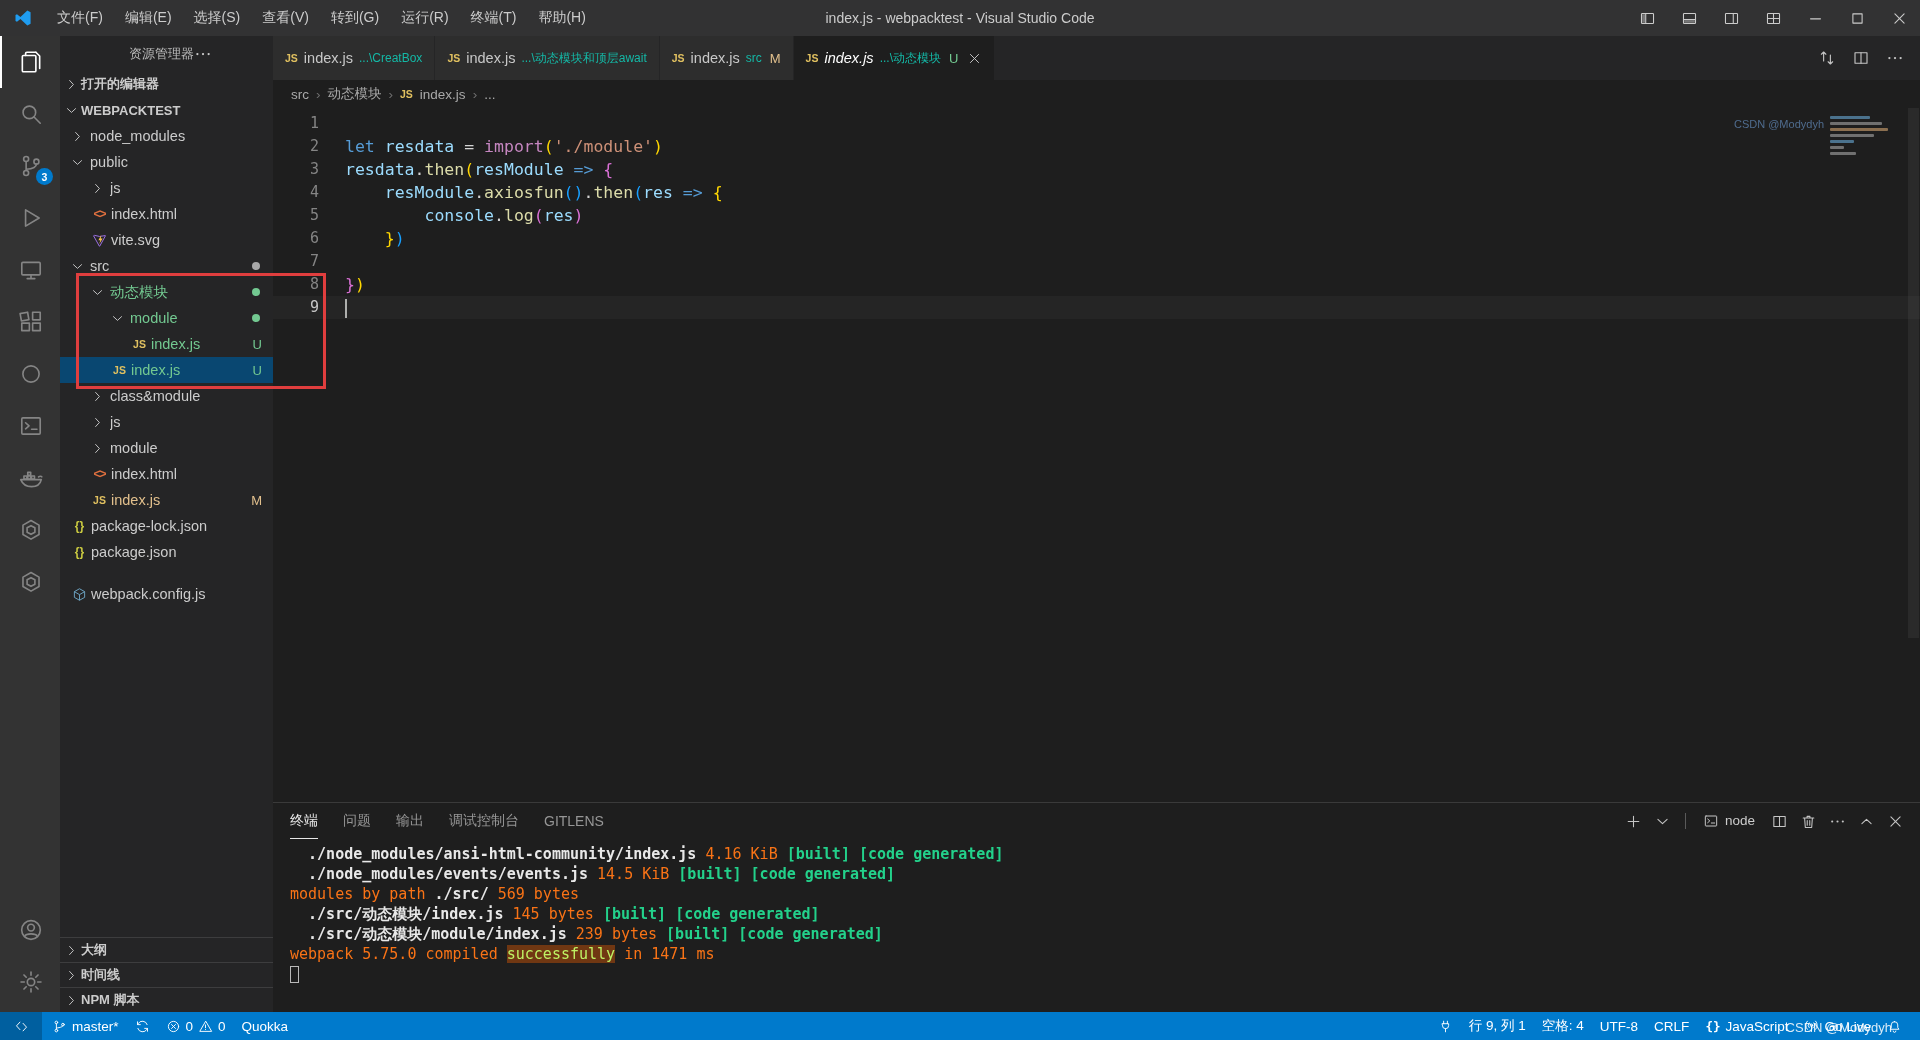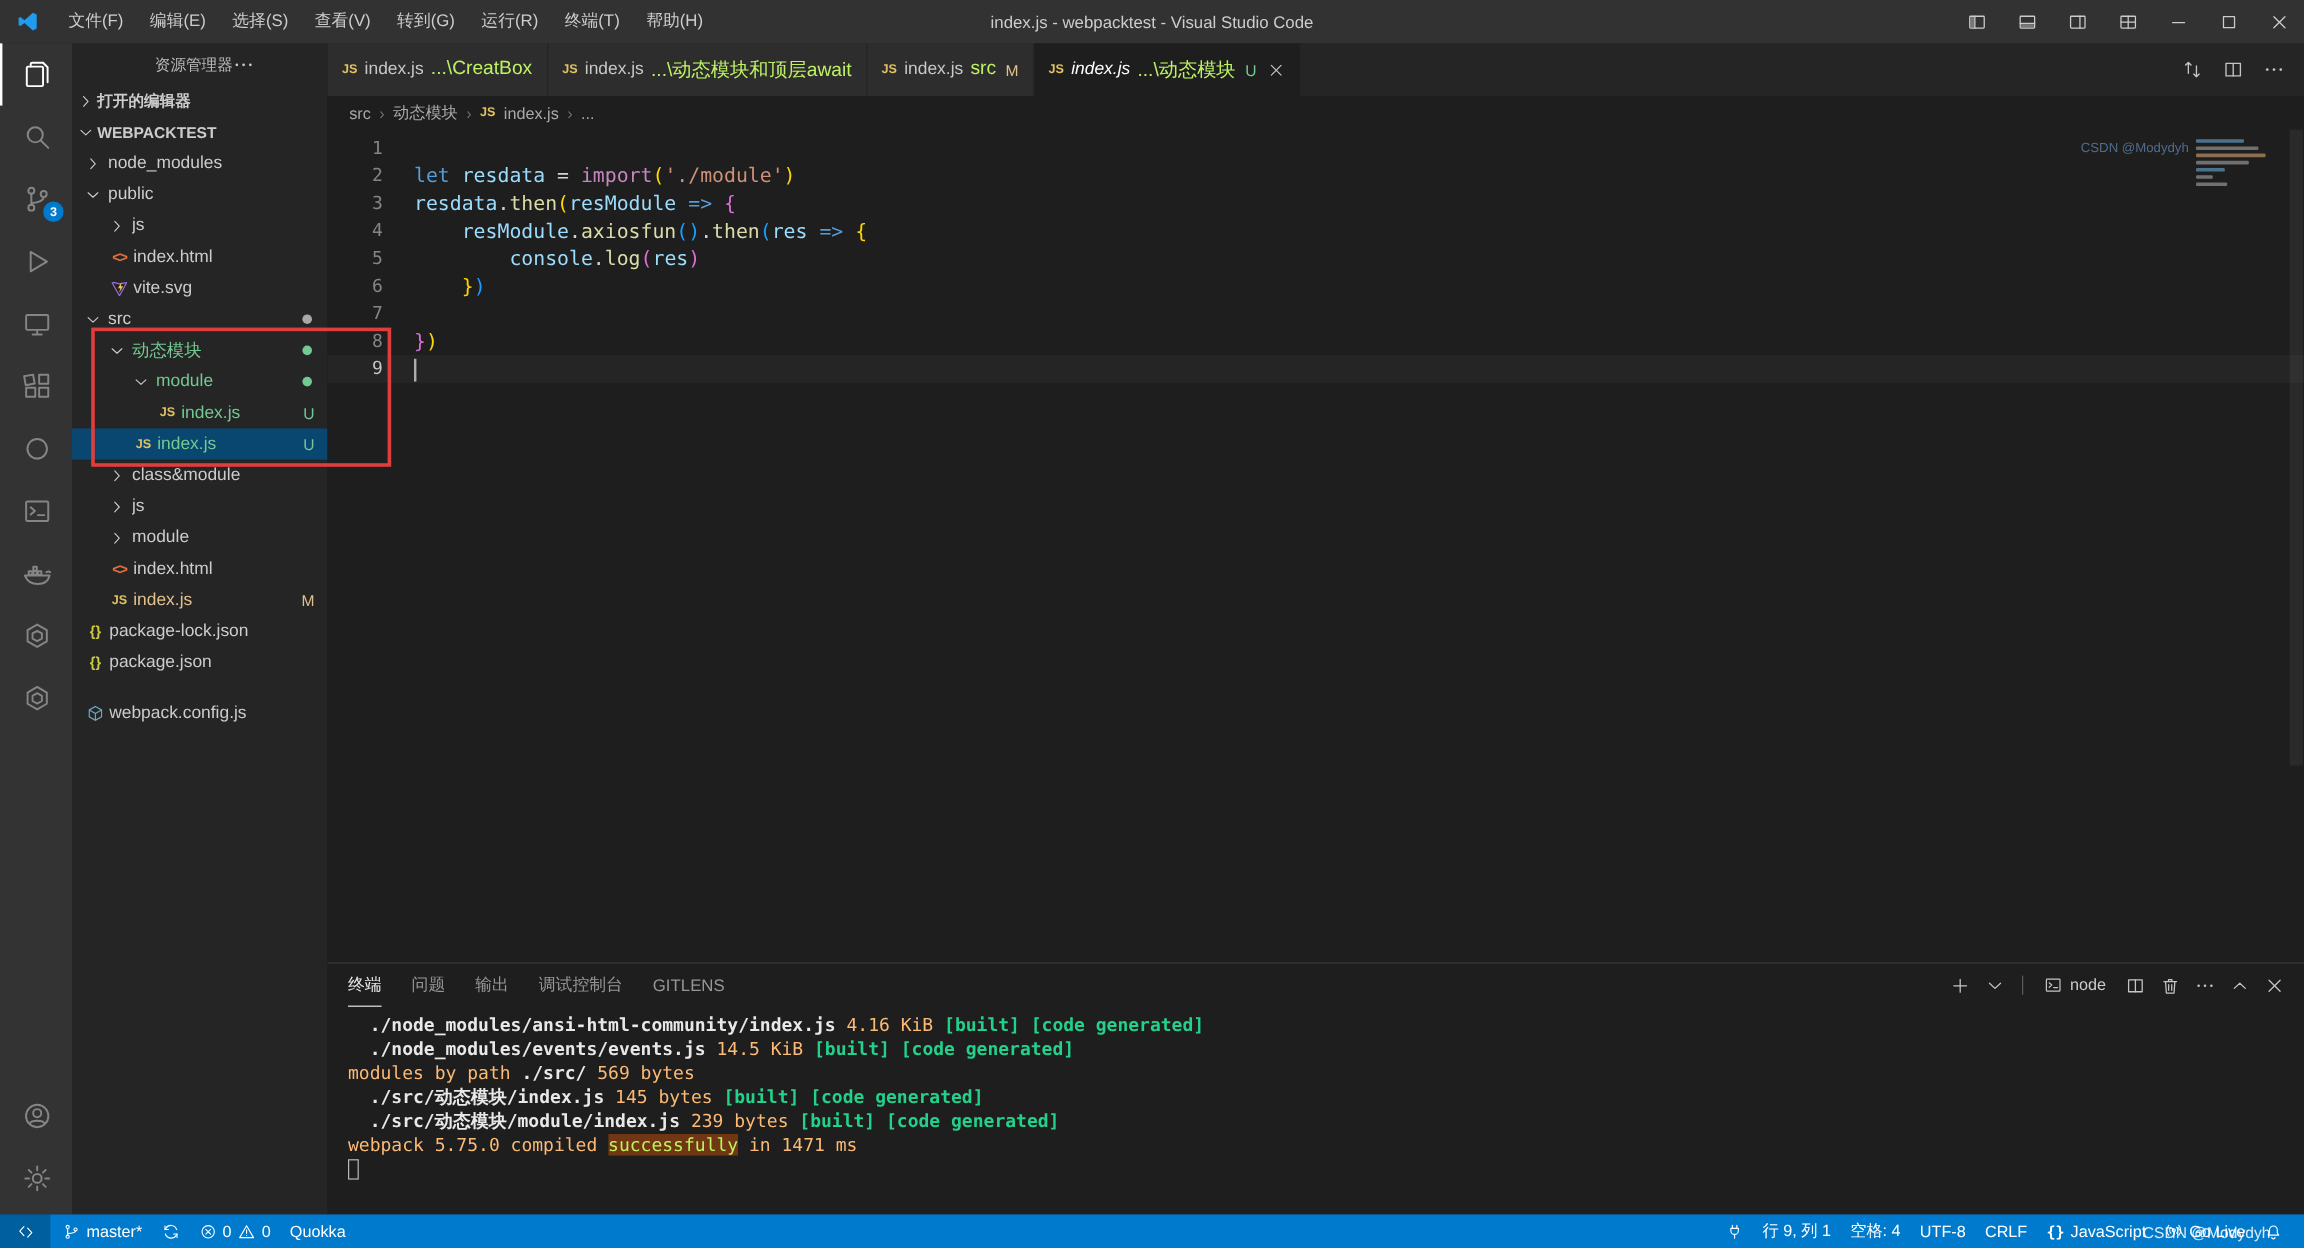--- a/index.html
+++ b/index.html
@@ -61,21 +61,21 @@
 
 .editor-col{flex:1;display:flex;flex-direction:column;min-width:0;background:#1e1e1e}
 .tabbar{height:44px;background:#252526;display:flex;flex:none}
 .tabs{display:flex;height:100%}
 .tab{display:flex;align-items:center;padding:0 12px;background:#2d2d2d;border-right:1px solid #252526;cursor:pointer;gap:6px}
 .tab.active{background:#1e1e1e}
 .tab .fi{width:auto}
 .tab-name{font-size:14.5px;color:#c8c8c8}
 .tab.active .tab-name{color:#fff}
 .tab-name.italic{font-style:italic}
-.tab-detail{font-size:16px;color:#bef264}
+.tab-detail{font-size:12px;color:#14b8a6}
 .tab-badge{font-size:13px;margin-left:2px}
 .tab-badge.green{color:#73c991}
 .tab-badge.yellow{color:#e2c08d}
 .tab-close{display:flex;color:#ccc;margin-left:3px}
 .tab-close svg{width:15px;height:15px}
 .tab-actions{margin-left:auto;display:flex;align-items:center;gap:4px;padding-right:10px}
 .ta{width:30px;height:30px;display:flex;align-items:center;justify-content:center;color:#c5c5c5;cursor:pointer}
 .ta svg{width:18px;height:18px}
 .breadcrumb{height:28px;display:flex;align-items:center;padding-left:18px;font-size:13.5px;color:#a9a9a9;gap:7px;flex:none}
 .bc-sep{color:#6e6e6e}
@@ -104,21 +104,21 @@
 .p-tab{display:flex;align-items:center;margin-right:25px;font-size:14px;color:#969696;border-bottom:1px solid transparent;cursor:pointer;padding-top:1px}
 .p-tab.active{color:#e7e7e7;border-bottom-color:#e7e7e7}
 .panel-actions{margin-left:auto;display:flex;align-items:center;gap:3px}
 .pa{width:26px;height:26px;display:flex;align-items:center;justify-content:center;color:#c5c5c5;cursor:pointer}
 .pa svg{width:17px;height:17px}
 .pa-divider{width:1px;height:16px;background:#5a5a5a;margin:0 6px}
 .pa-shell{display:flex;align-items:flex-start;gap:6px;color:#ccc;font-size:13.5px;padding:0 8px;cursor:pointer}
 .pa-shell svg{width:16px;height:16px;color:#c5c5c5}
 .terminal{flex:1;padding:5px 0 0 17px;font-family:"DejaVu Sans Mono","Liberation Mono",monospace;font-size:15px;line-height:20px;color:#ccc;overflow:hidden}
 .t-line{white-space:pre}
-.tt-t{color:#fdba74}
+.tt-t{color:#f97316}
 .tt-path{font-weight:bold;color:#e8e8e8}
 .tt-g{font-weight:bold;color:#23d18b}
 .tt-gs{font-weight:normal;color:#bef264;background:rgba(234,92,0,.4)}
 .t-cursor{display:inline-block;width:9px;height:17px;border:1px solid #b9b9b9;vertical-align:middle}
 
 
 .statusbar{height:28px;background:#007acc;display:flex;align-items:center;color:#fff;font-size:13.5px;flex:none}
 .sb-left{display:flex;align-items:center;height:100%}
 .sb-right{margin-left:auto;display:flex;align-items:center;height:100%;padding-right:10px}
 .sb-item{display:flex;align-items:center;gap:5px;padding:0 8px;height:100%;cursor:pointer;white-space:nowrap}
@@ -433,20 +433,46 @@
           <div class="tree-row" style="padding-left: 10px;">
             <span class="fi fi-json">{}</span>
             <span class="tree-label">package.json</span>
           </div>
           <div class="tree-row" style="padding-left: 10px; margin-top: 16px;">
             <svg class="fi-svg" viewBox="0 0 24 24" fill="none" stroke="#6fa8c7" stroke-width="1.5">
               <path d="M12 2.8l8.2 4.6v9.2L12 21.2l-8.2-4.6V7.4z"></path>
               <path d="M12 12.2l8.2-4.8M12 12.2L3.8 7.4M12 12.2v9"></path>
             </svg>
             <span class="tree-label">webpack.config.js</span>
+          </div>
+        </div>
+      <div class="sb-bottom">
+          <div class="sb-bsec">
+            <span>
+              <svg class="icon " viewBox="0 0 24 24" fill="none" stroke="currentColor" stroke-width="1.5" stroke-linecap="round" stroke-linejoin="round">
+                <path d="M9 5.5l6 6.5-6 6.5"></path>
+              </svg>
+            </span>
+            <span>大纲</span>
+          </div>
+          <div class="sb-bsec">
+            <span>
+              <svg class="icon " viewBox="0 0 24 24" fill="none" stroke="currentColor" stroke-width="1.5" stroke-linecap="round" stroke-linejoin="round">
+                <path d="M9 5.5l6 6.5-6 6.5"></path>
+              </svg>
+            </span>
+            <span>时间线</span>
+          </div>
+          <div class="sb-bsec">
+            <span>
+              <svg class="icon " viewBox="0 0 24 24" fill="none" stroke="currentColor" stroke-width="1.5" stroke-linecap="round" stroke-linejoin="round">
+                <path d="M9 5.5l6 6.5-6 6.5"></path>
+              </svg>
+            </span>
+            <span>NPM 脚本</span>
           </div>
         </div>
     </div>
 
     <div class="editor-col">
       <div class="tabbar">
         <div class="tabs">
             <div class="tab">
               <span class="fi fi-js">JS</span>
               <span class="tab-name">index.js</span>

